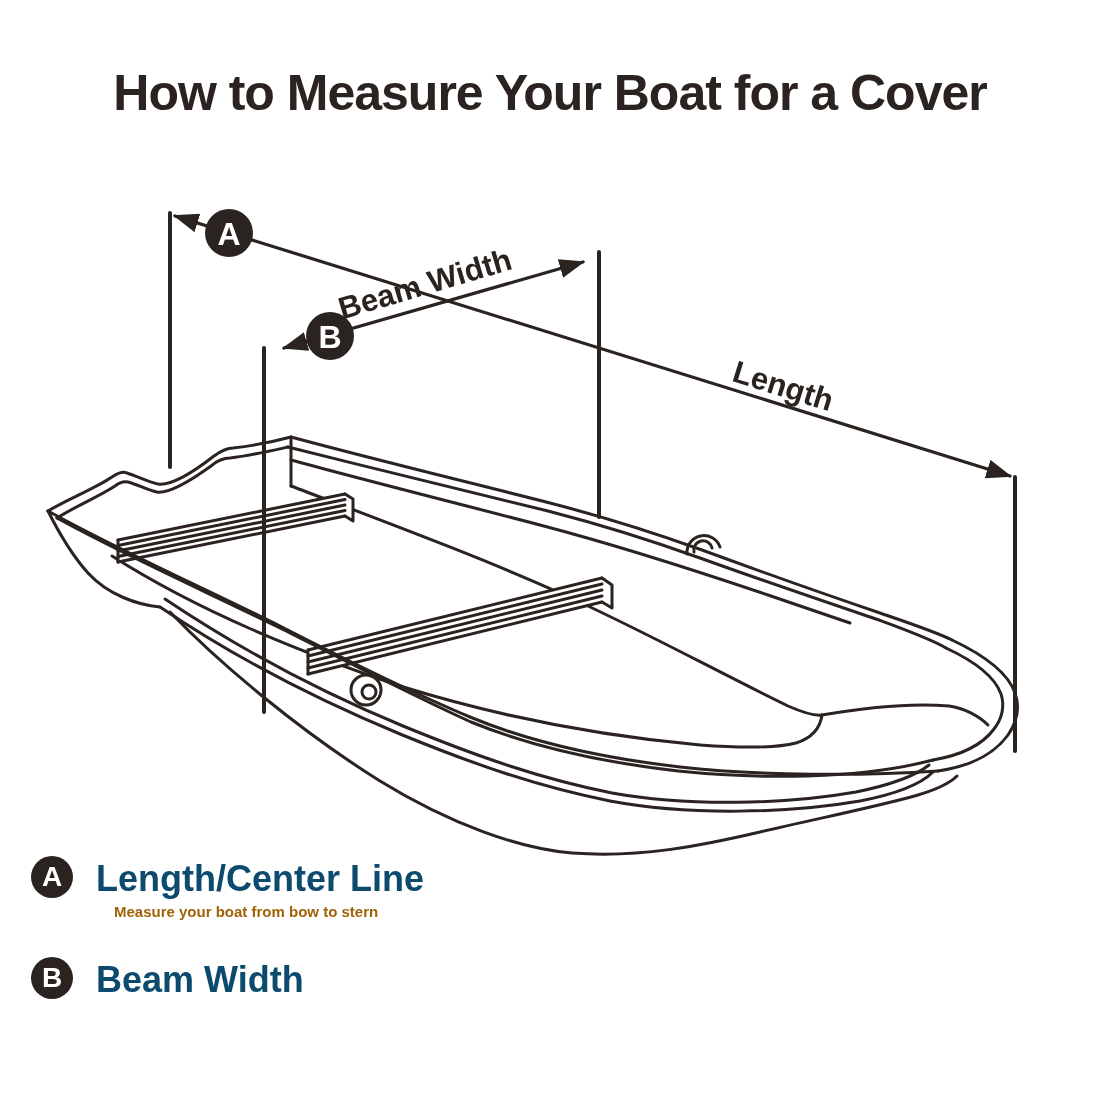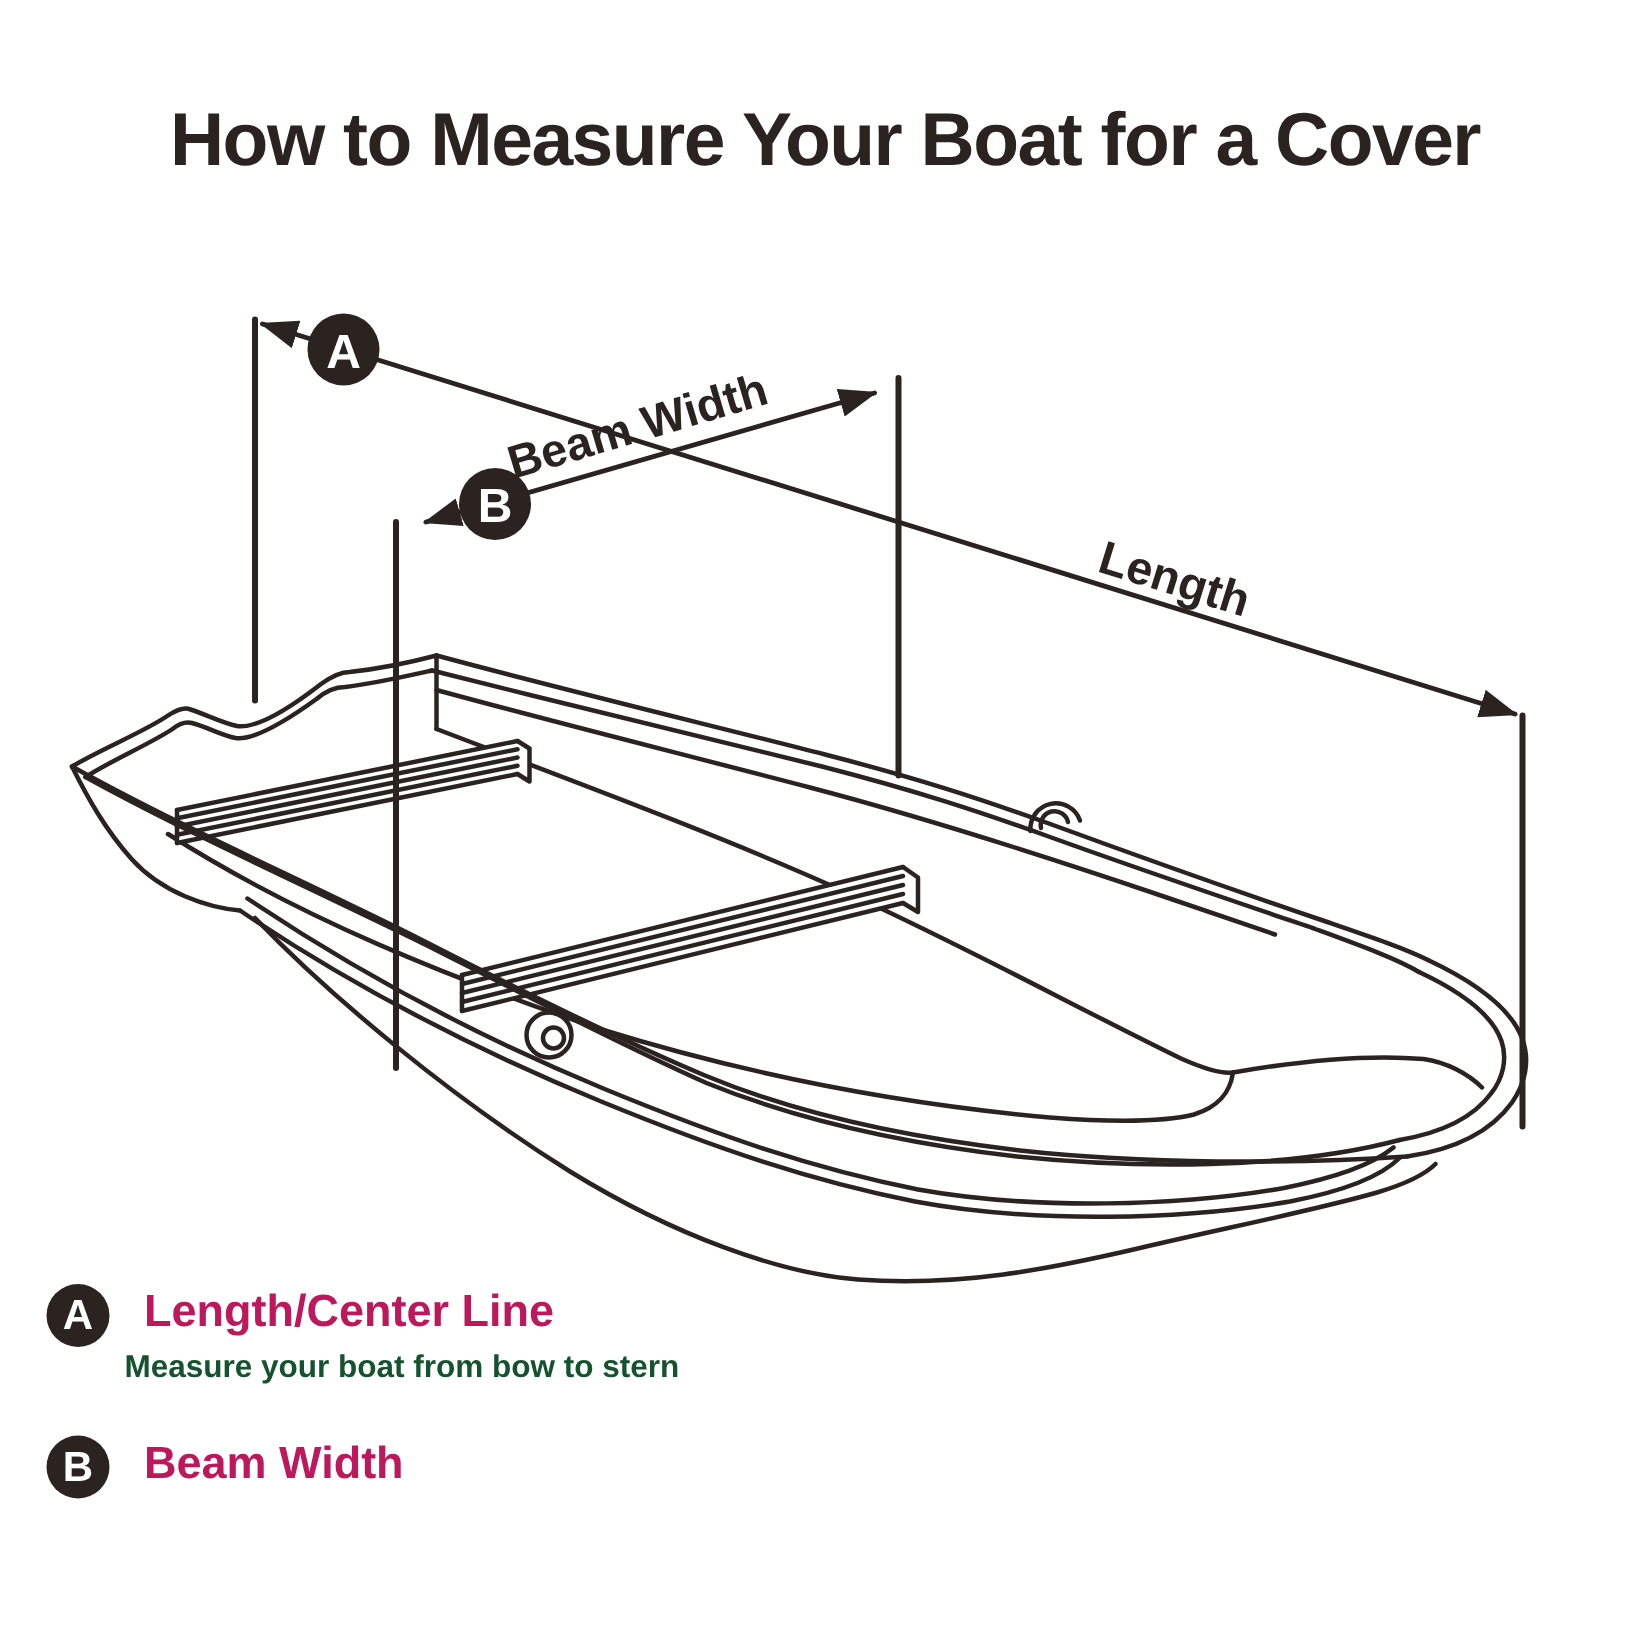--- a/index.html
+++ b/index.html
@@ -30,29 +30,29 @@
     background:#2b2320;
     color:#ffffff;
     font-weight:bold;
     font-size:28px;
     display:flex;align-items:center;justify-content:center;
   }
   .legend-badge.a{left:31px;top:856px;}
   .legend-badge.b{left:31px;top:957px;}
   .legend-heading{
     position:absolute;left:96px;
-    font-size:30px;font-weight:bold;
-    color:#be185d;white-space:nowrap;
+    font-size:36px;font-weight:bold;
+    color:#0c4a6e;white-space:nowrap;
   }
   .legend-heading.a{top:858px;}
   .legend-heading.b{top:959px;}
   .legend-desc{
-    position:absolute;left:83px;
-    font-size:21px;font-weight:bold;
-    color:#14532d;
+    position:absolute;left:114px;
+    font-size:15px;font-weight:bold;
+    color:#a16207;
     line-height:28px;
   }
   .legend-desc.a{top:898px;white-space:nowrap;}
   .legend-desc.b{top:999px;width:440px;}
   .svg-label{
     font-family:"Liberation Sans",sans-serif;
     font-weight:bold;
     font-size:31px;
     fill:#2b2320;
   }

